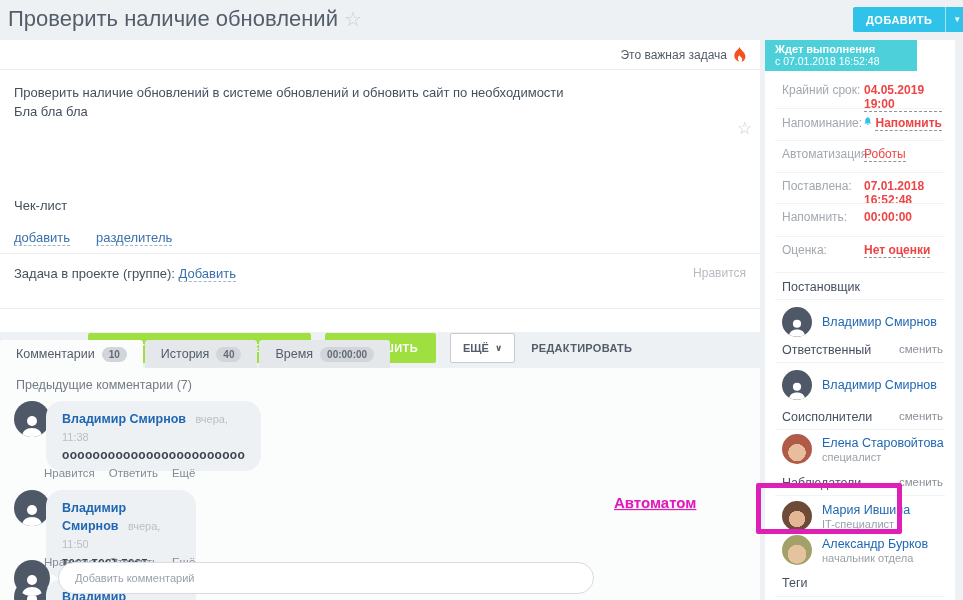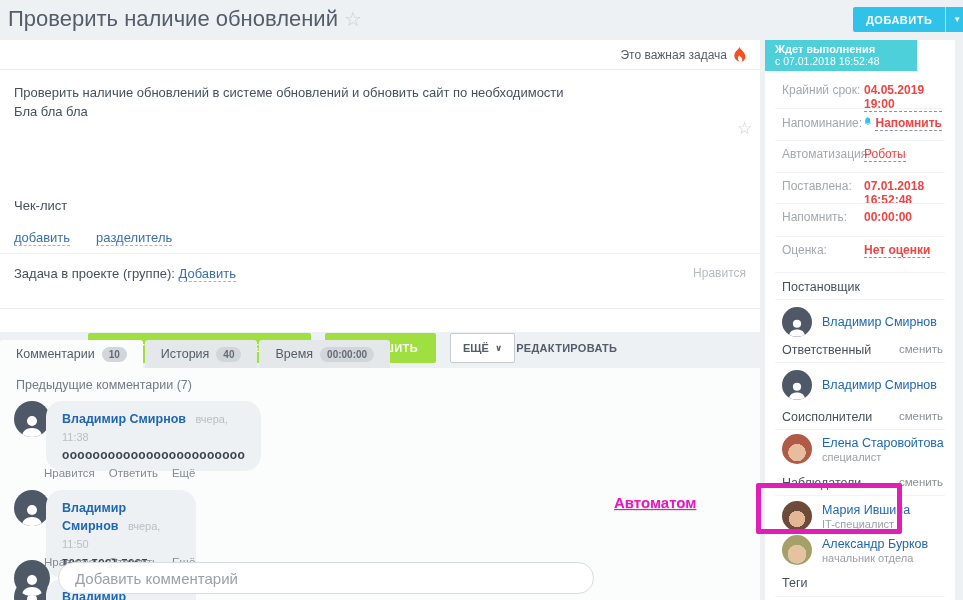--- a/index.html
+++ b/index.html
@@ -40,21 +40,21 @@
   #toolbar { left:0; top:284px; width:760px; height:48px; display:flex; align-items:center; padding:0 10px; }
   #timer { display:flex; align-items:center; gap:5px; font-size:12px; font-weight:bold; color:#545c69; margin-right:12px; }
   .btn-green { background:#9fdf40; color:#fff; border:none; border-radius:2px;
     font-size:11px; font-weight:bold; letter-spacing:.4px; padding:9px 18px; cursor:pointer;
     font-family:inherit; }
   #btn-start { margin-right:14px; }
   #btn-more { background:#fff; border:1px solid #c6cbd0; border-radius:2px; color:#545c69;
     font-size:11px; font-weight:bold; padding:8px 12px; margin-left:14px; cursor:pointer;
     display:flex; align-items:center; gap:6px; font-family:inherit; }
   #btn-more .v { font-size:9px; color:#545c69; }
-  #btn-edit { margin-left:1px; font-size:11px; font-weight:bold; color:#545c69; cursor:pointer; letter-spacing:.3px; }
+  #btn-edit { margin-left:16px; font-size:11px; font-weight:bold; color:#545c69; cursor:pointer; letter-spacing:.3px; }
 
   
   #tabs { left:0; top:340px; display:flex; }
   .tab { height:28px; display:flex; align-items:center; gap:7px; padding:0 16px;
     font-size:12.5px; color:#545c69; background:#e4e8ea; border-radius:3px 3px 0 0;
     margin-right:2px; cursor:pointer; }
   .tab.active { background:#fbfcfc; }
   .badge { background:#d2d6da; color:#636b76; font-size:10px; font-weight:bold;
     border-radius:9px; padding:2px 7px; }
 
@@ -67,21 +67,21 @@
   .avatar svg { width:22px; height:24px; }
   .c-bubble { position:absolute; left:32px; top:0; background:#eef1f3; border-radius:16px;
     padding:8px 16px 9px 16px; min-width:150px; }
   .c-name { color:#2067b3; font-weight:bold; font-size:12.5px; }
   .c-time { color:#b9bec5; font-size:11px; margin-left:5px; }
   .c-text { font-size:12px; font-weight:bold; color:#3d4552; margin-top:3px; letter-spacing:.3px; }
   .c-actions { position:absolute; left:44px; font-size:11.5px; color:#848b94; display:flex; gap:14px; }
   .c-actions span { cursor:pointer; }
   #comment-input-row { position:absolute; left:14px; top:560px; width:580px; display:flex; gap:8px; align-items:center; }
   #comment-input { flex:1; height:32px; border:1px solid #d8dcdf; border-radius:17px;
-    padding:0 16px; font-size:15px; color:#545c69; background:#fff; outline:none; font-family:inherit; }
+    padding:0 16px; font-size:11px; color:#545c69; background:#fff; outline:none; font-family:inherit; }
   #comment-input::placeholder { color:#9aa1a9; }
 
   
   #annotation { left:614px; top:494px; color:#e01bbd; font-size:15px; font-weight:bold;
     text-decoration:underline; text-shadow:0 1px 0 #f6d9ef; }
   #highlight-box { left:756px; top:483px; width:146px; height:51px;
     border:5px solid #df20b6; border-radius:2px; z-index:40; pointer-events:none; }
 
   
   #sidebar { left:765px; top:40px; width:190px; height:560px; background:#fff; }

